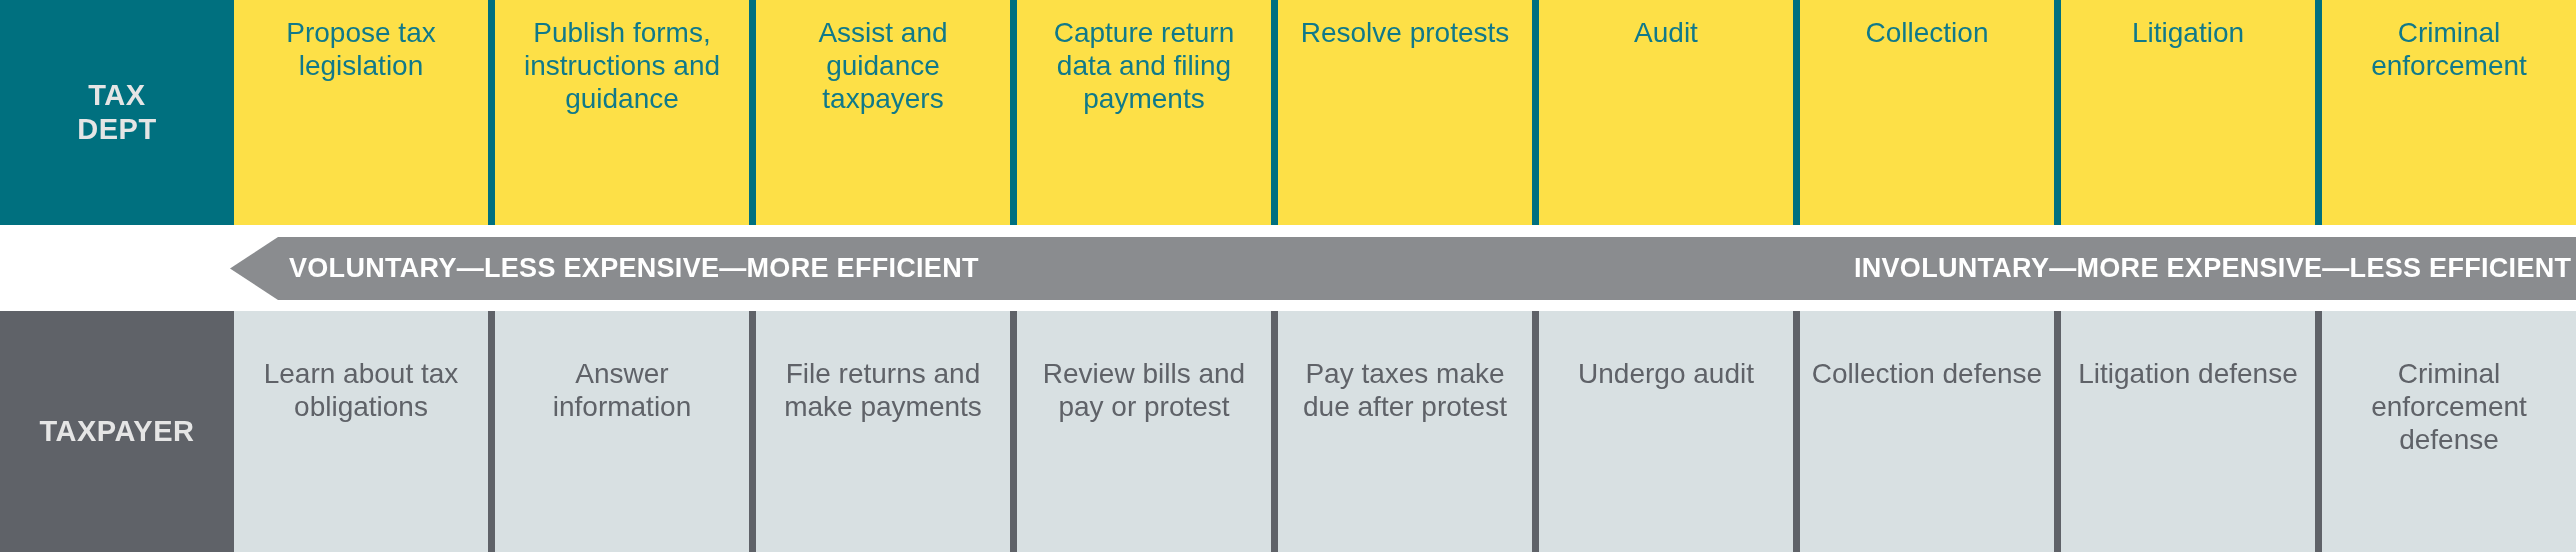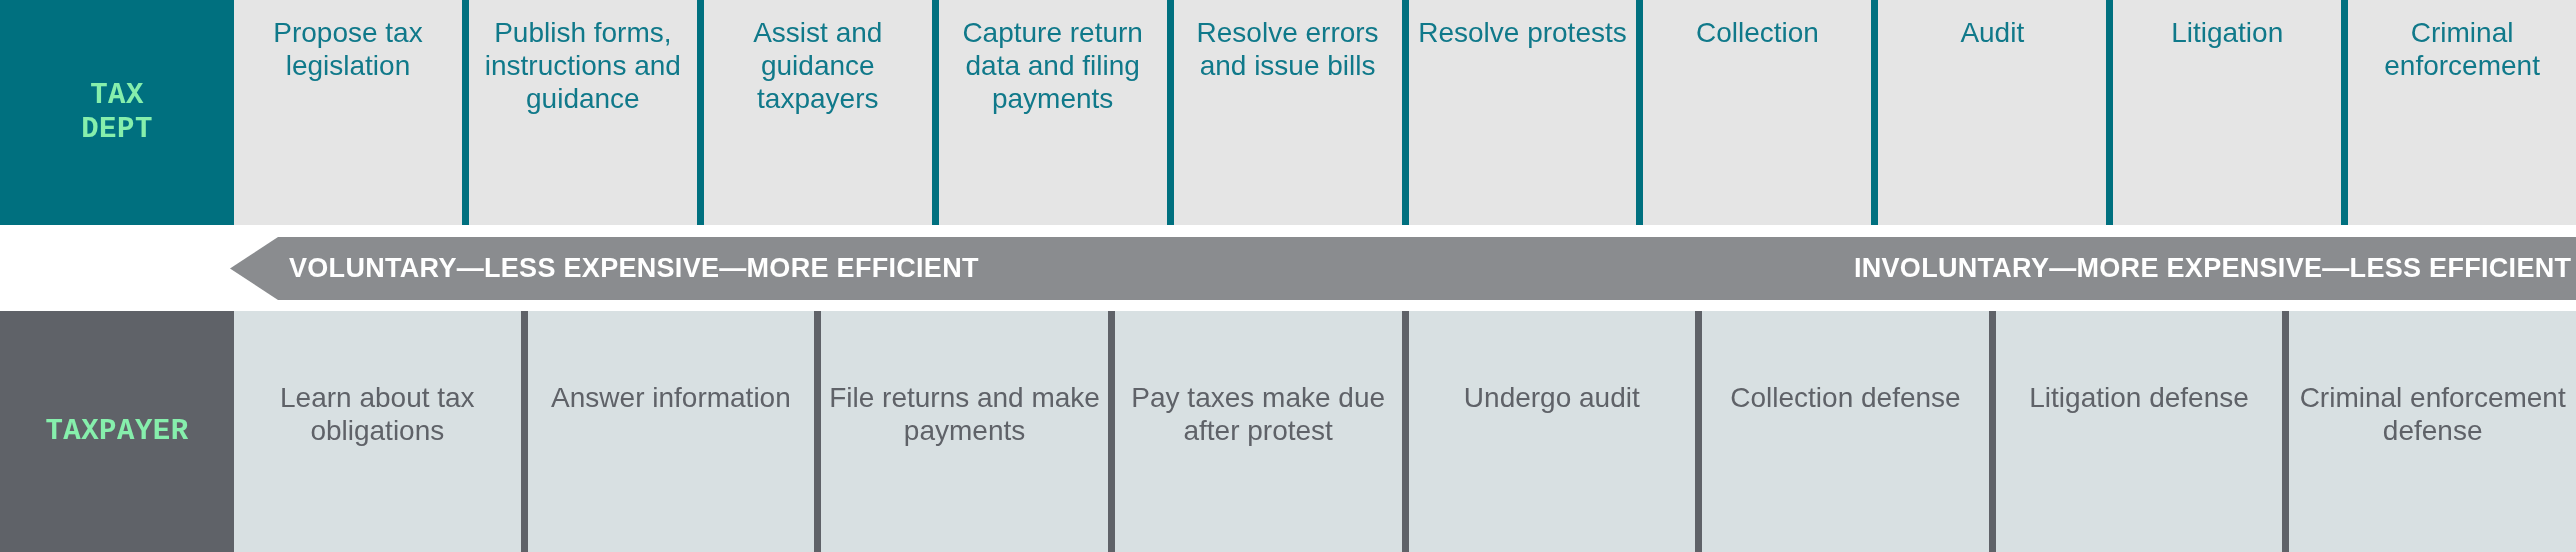--- a/index.html
+++ b/index.html
@@ -34,26 +34,25 @@
 
   
   .row-label {
     width: 234px;
     flex: 0 0 234px;
     display: flex;
     align-items: center;
     justify-content: center;
     text-align: center;
     font-weight: bold;
-    color: #86efac;
+    color: #e5e5e5;
     font-size: 29px;
     line-height: 1.14;
     letter-spacing: 0.5px;
     box-sizing: border-box;
-    font-family: Liberation Mono, monospace;
   }
   .row-label-top    { background: #00707f; }
   .row-label-bottom { background: #5f6268; text-align: right; }
 
   
   .cells {
     flex: 1 1 auto;
     display: flex;
     height: 100%;
   }
@@ -64,34 +63,34 @@
     align-items: center;
     justify-content: center;
     text-align: center;
     box-sizing: border-box;
     padding: 0 7.8px;
     font-size: 28px;
     line-height: 1.17;
   }
 
   .cell-top {
-    background: #e5e5e5;
+    background: #fde047;
     color: #10798a;
     border-left: 7px solid #00707f;
     align-items: flex-start;
     padding-top: 17px;
   }
   .cell-top:first-child { border-left: none; }
 
   .cell-bottom {
     background: #d8e0e2;
     color: #5f6268;
     border-left: 7px solid #5f6268;
     align-items: flex-start;
-    padding-top: 71px;
+    padding-top: 47px;
   }
   .cell-bottom:first-child { border-left: none; }
 
   .cell-text { display: block; width: 100%; }
 
   
   .arrow-band {
     position: absolute;
     left: 0;
     top: 237px;
@@ -152,30 +151,27 @@
       <div class="cell cell-top">
           <span class="cell-text">Publish forms, instructions and guidance</span>
         </div>
       <div class="cell cell-top">
           <span class="cell-text">Assist and guidance taxpayers</span>
         </div>
       <div class="cell cell-top">
           <span class="cell-text">Capture return data and filing payments</span>
         </div>
       <div class="cell cell-top">
-          <span class="cell-text">Resolve errors and issue bills</span>
-        </div>
-      <div class="cell cell-top">
           <span class="cell-text">Resolve protests</span>
         </div>
       <div class="cell cell-top">
+          <span class="cell-text">Audit</span>
+        </div>
+      <div class="cell cell-top">
           <span class="cell-text">Collection</span>
-        </div>
-      <div class="cell cell-top">
-          <span class="cell-text">Audit</span>
         </div>
       <div class="cell cell-top">
           <span class="cell-text">Litigation</span>
         </div>
       <div class="cell cell-top">
           <span class="cell-text">Criminal enforcement</span>
         </div>
     </div>
   </div>
 
@@ -197,20 +193,23 @@
       <div class="cell cell-bottom">
           <span class="cell-text">Learn about tax obligations</span>
         </div>
       <div class="cell cell-bottom">
           <span class="cell-text">Answer information</span>
         </div>
       <div class="cell cell-bottom">
           <span class="cell-text">File returns and make payments</span>
         </div>
       <div class="cell cell-bottom">
+          <span class="cell-text">Review bills and pay or protest</span>
+        </div>
+      <div class="cell cell-bottom">
           <span class="cell-text">Pay taxes make due after protest</span>
         </div>
       <div class="cell cell-bottom">
           <span class="cell-text">Undergo audit</span>
         </div>
       <div class="cell cell-bottom">
           <span class="cell-text">Collection defense</span>
         </div>
       <div class="cell cell-bottom">
           <span class="cell-text">Litigation defense</span>

